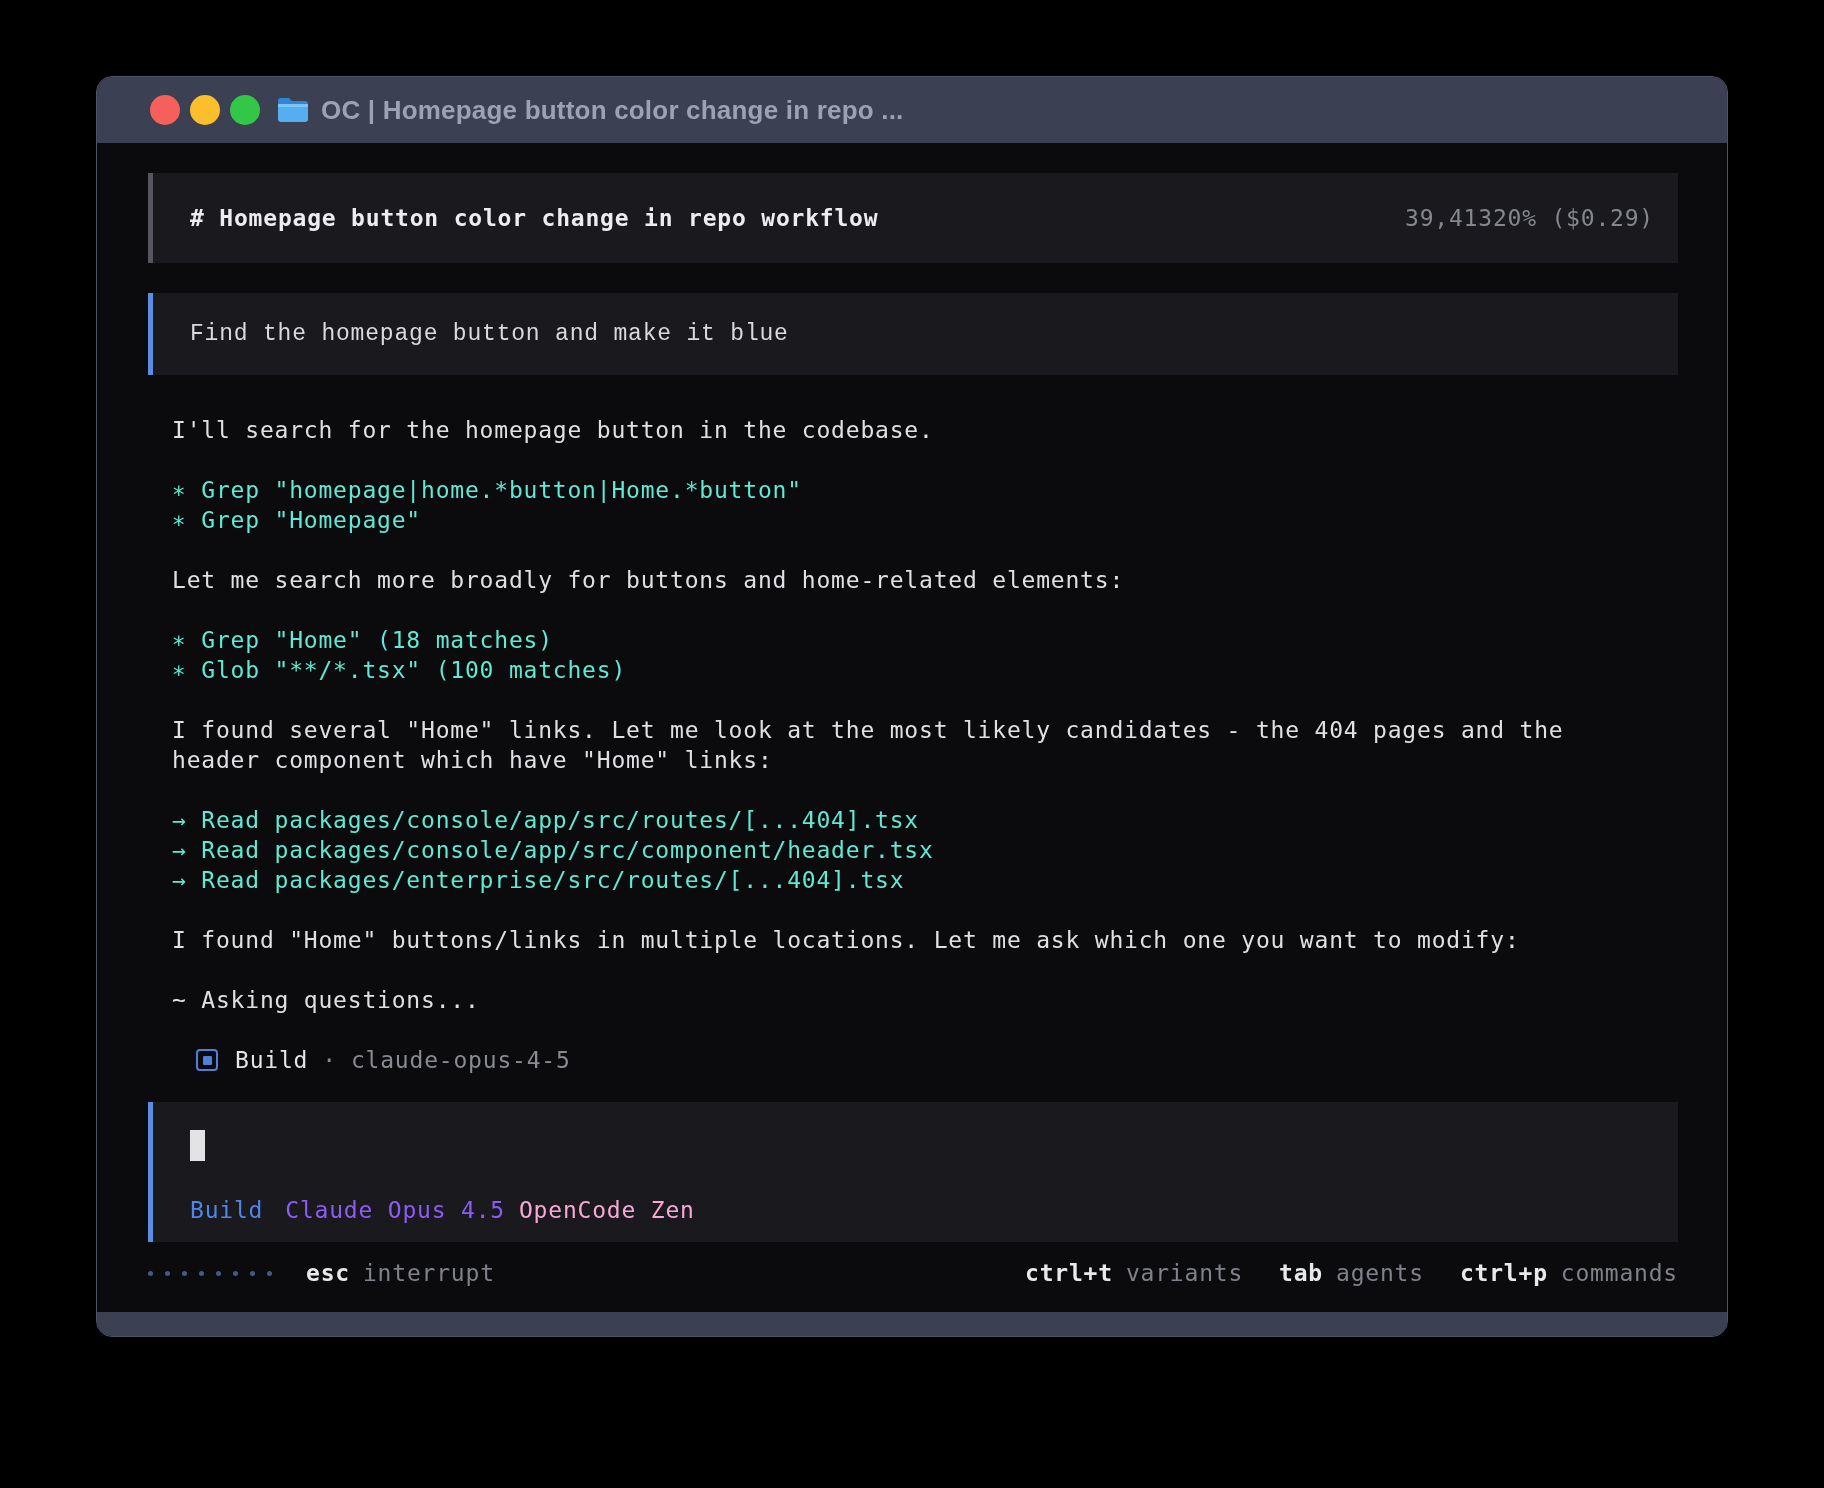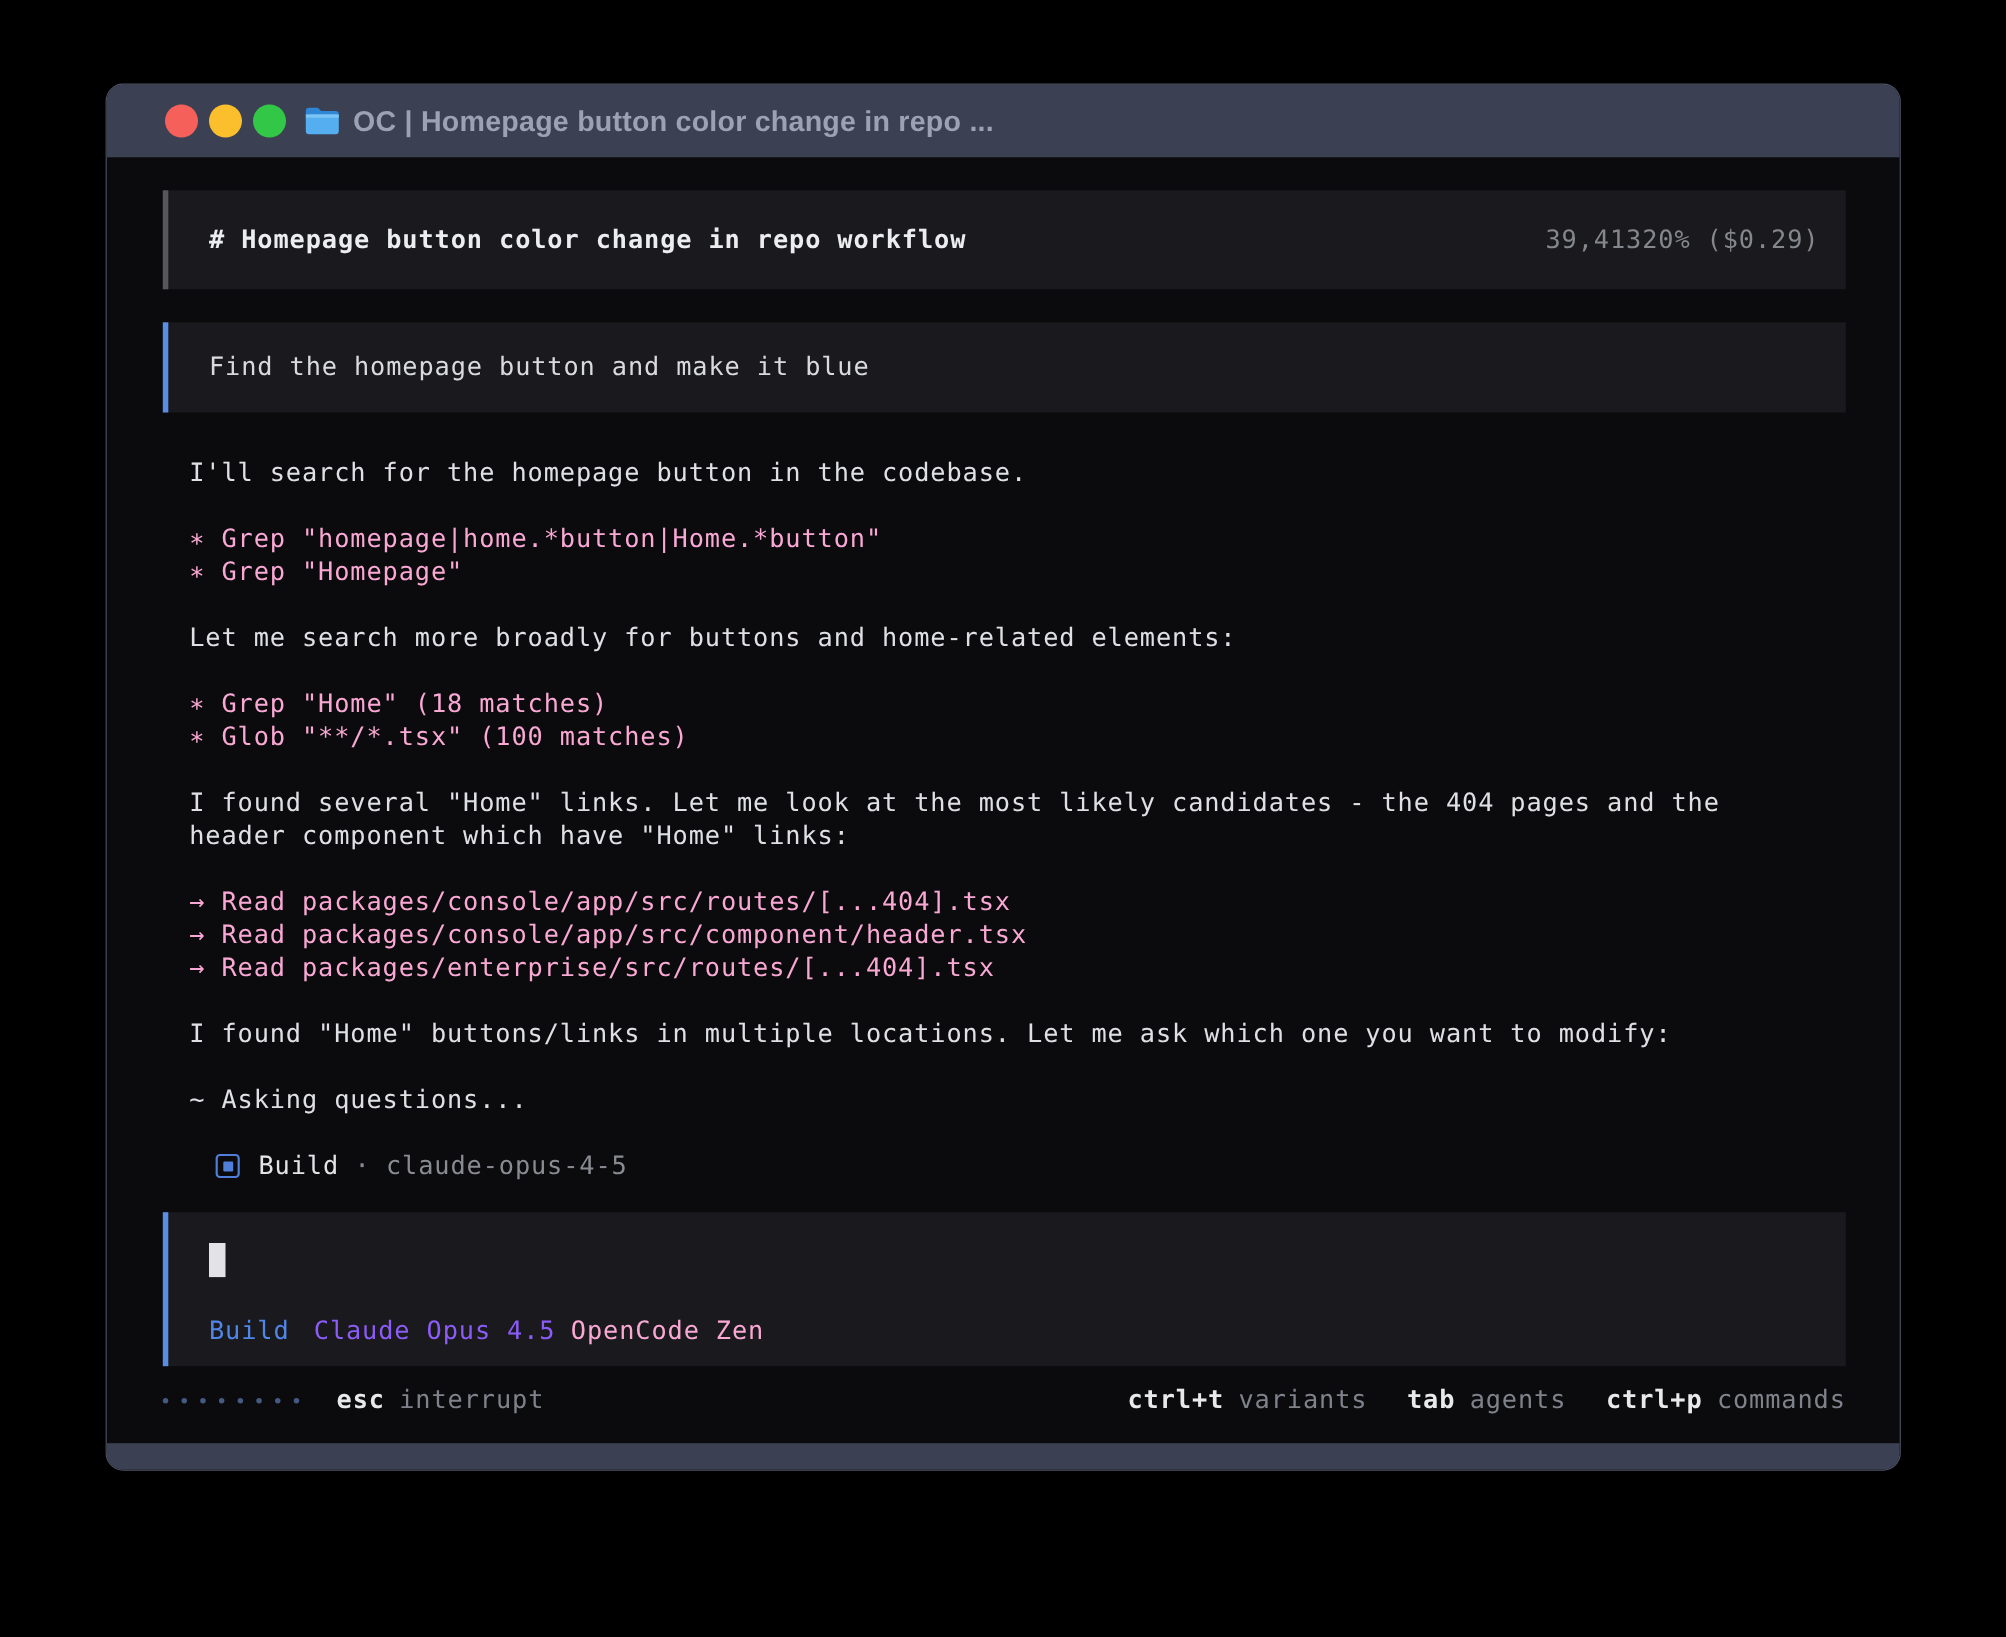--- a/index.html
+++ b/index.html
@@ -43,25 +43,26 @@
   .session-header {
     padding:30px 24px 30px 37px;
     display:flex; justify-content:space-between; align-items:center;
   }
   .session-header .title { font-weight:700; color:#ecedee; }
   .session-header .meta { color:#85878e; display:flex; }
 
   .user-block {
     margin-top:30px; border-left-color:#5b8de4; padding:26px 37px;
     color:#d9dadc;
+    font-family:Liberation Mono, monospace;
   }
 
   .msg { margin-top:30px; padding-left:24px; max-width:1480px; }
   .msg.first { margin-top:40px; }
-  .msg.dim { color:#f9a8d4; }
+  .msg.dim { color:#5eead4; }
   .msg .line { min-height:30px; }
   .msg.wrapped { max-width:1424px; }
 
   .agent-row {
     margin-top:30px; padding-left:48px;
     display:flex; align-items:center;
   }
   .agent-icon {
     width:22px; height:22px; border:2px solid #4f7fd9; border-radius:4px;
     display:flex; align-items:center; justify-content:center; flex:0 0 auto;

